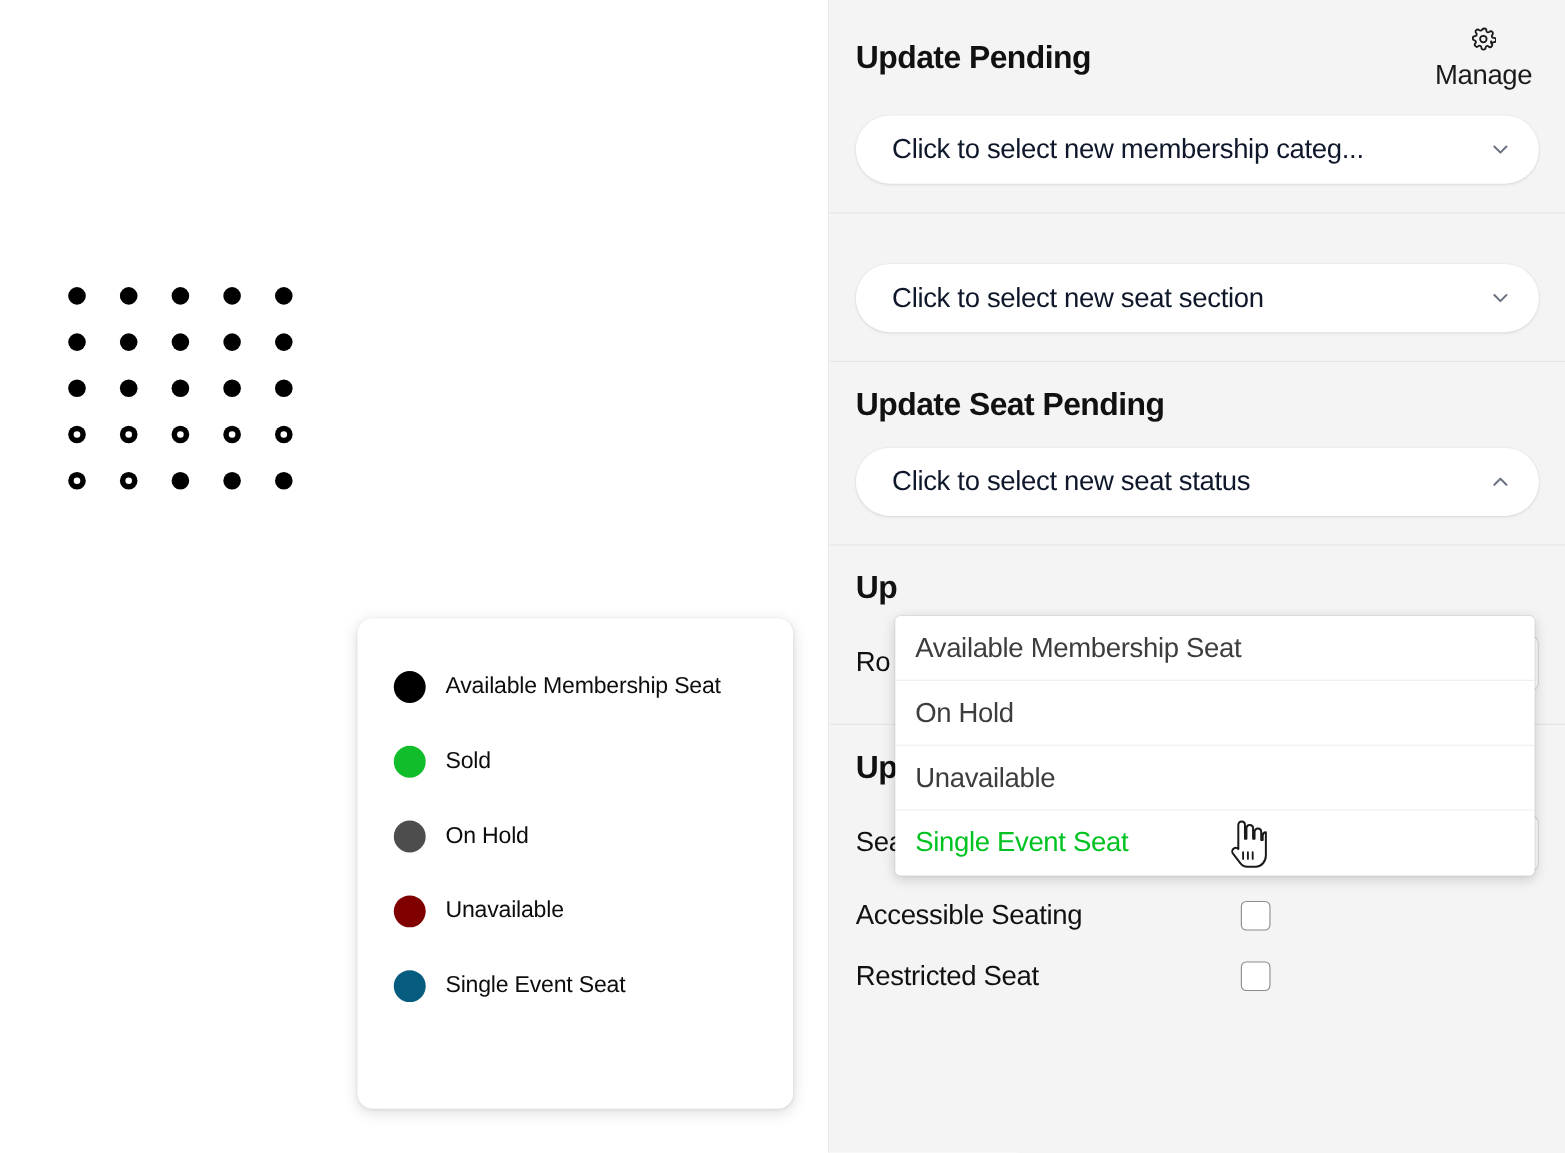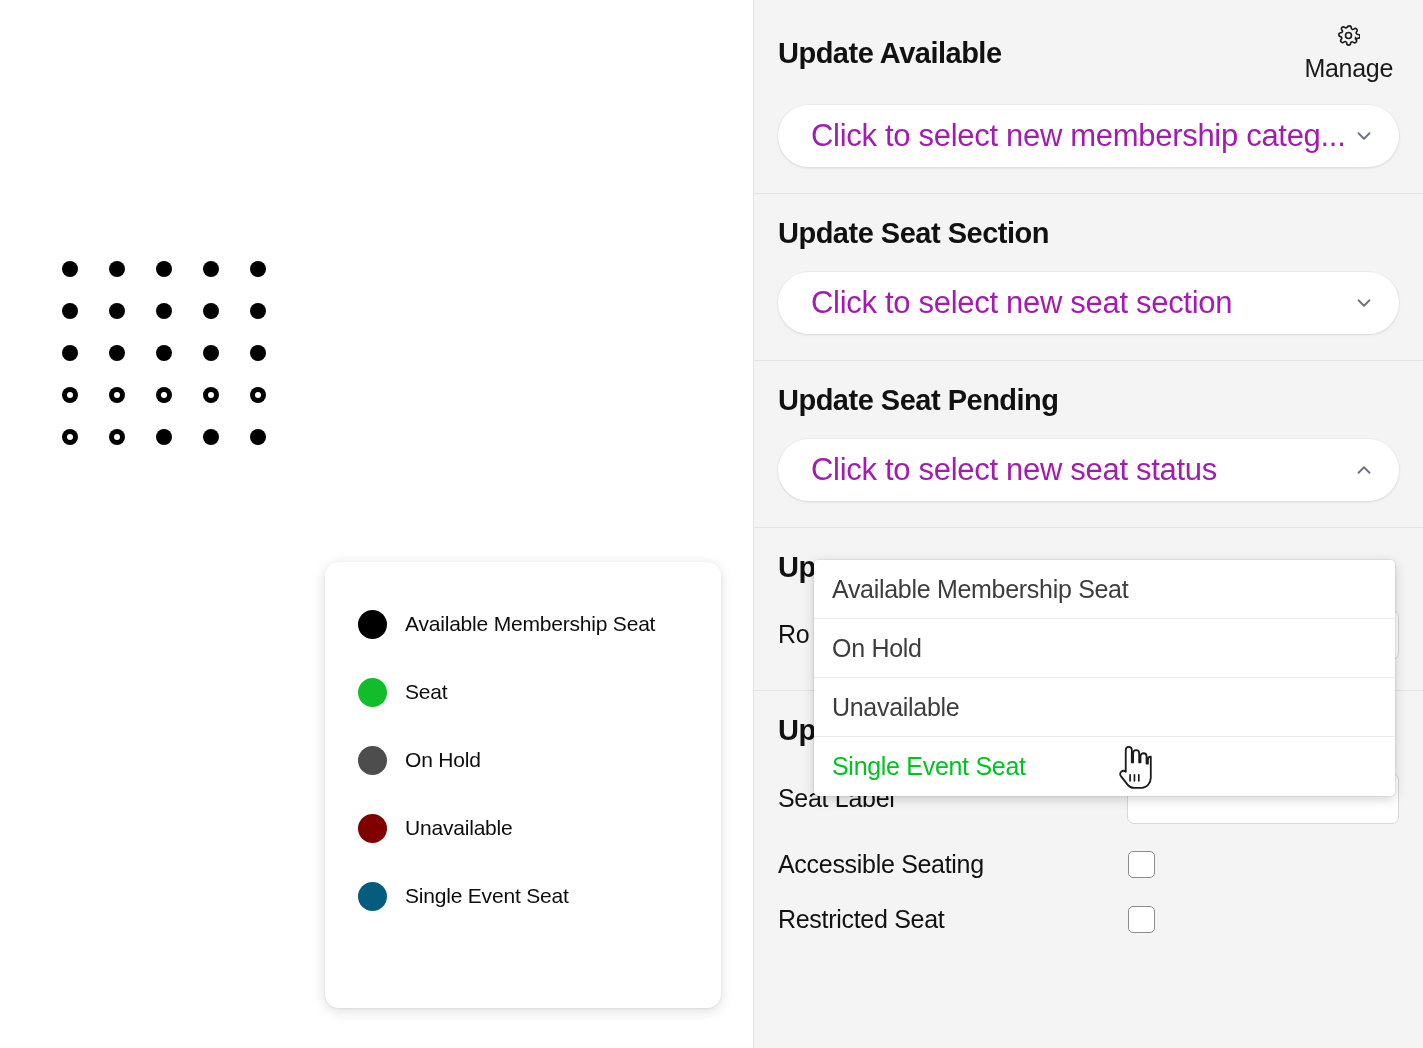--- a/index.html
+++ b/index.html
@@ -148,22 +148,22 @@
     background: #ffffff;
     border-radius: 31px;
     box-shadow: 0 1px 3px rgba(0,0,0,0.10), 0 0 0 1px rgba(0,0,0,0.02);
     display: flex;
     align-items: center;
     justify-content: space-between;
     padding: 0 24px 0 33px;
     cursor: pointer;
   }
   .select-pill .value {
-    font-size: 31px;
-    color: #a21caf;
+    font-size: 25px;
+    color: #0f172a;
     letter-spacing: -0.3px;
     white-space: nowrap;
     overflow: hidden;
   }
   .caret svg { display: block; }
 
   
   .section.obscured .row-line {
     display: flex;
     align-items: center;
@@ -342,21 +342,21 @@
         </div>
       </div>
 
     <div class="legend-card" id="legend-card">
         <div class="legend-item">
           <div class="legend-swatch" style="background: rgb(0, 0, 0);"></div>
           <div class="legend-label">Available Membership Seat</div>
         </div>
         <div class="legend-item">
           <div class="legend-swatch" style="background: rgb(17, 189, 43);"></div>
-          <div class="legend-label">Seat</div>
+          <div class="legend-label">Sold</div>
         </div>
         <div class="legend-item">
           <div class="legend-swatch" style="background: rgb(77, 77, 77);"></div>
           <div class="legend-label">On Hold</div>
         </div>
         <div class="legend-item">
           <div class="legend-swatch" style="background: rgb(128, 0, 0);"></div>
           <div class="legend-label">Unavailable</div>
         </div>
         <div class="legend-item">
@@ -364,21 +364,21 @@
           <div class="legend-label">Single Event Seat</div>
         </div>
       </div>
 
   </div>
 
   <div class="right-panel">
 
     <div class="section">
       <div class="section-head">
-        <div class="section-title">Update Available</div>
+        <div class="section-title">Update Pending</div>
         <div class="manage-btn">
           <span class="gear-icon">
             <svg width="23" height="23" viewBox="0 0 24 24" fill="none" stroke="#1a1a1a" stroke-width="1.7">
               <circle cx="12" cy="12" r="3.1"></circle>
               <path d="M19.4 14.4a1.6 1.6 0 0 0 .32 1.77l.06.06a2 2 0 1 1-2.83 2.83l-.06-.06a1.6 1.6 0 0 0-1.77-.32 1.6 1.6 0 0 0-.97 1.47V20a2 2 0 1 1-4 0v-.09a1.6 1.6 0 0 0-1.05-1.47 1.6 1.6 0 0 0-1.77.32l-.06.06a2 2 0 1 1-2.83-2.83l.06-.06a1.6 1.6 0 0 0 .32-1.77 1.6 1.6 0 0 0-1.47-.97H4a2 2 0 1 1 0-4h.09A1.6 1.6 0 0 0 5.56 8.2a1.6 1.6 0 0 0-.32-1.77l-.06-.06a2 2 0 1 1 2.83-2.83l.06.06a1.6 1.6 0 0 0 1.77.32h.08A1.6 1.6 0 0 0 10.89 2.5V4a2 2 0 1 1 4 0v.09a1.6 1.6 0 0 0 .97 1.47 1.6 1.6 0 0 0 1.77-.32l.06-.06a2 2 0 1 1 2.83 2.83l-.06.06a1.6 1.6 0 0 0-.32 1.77v.08a1.6 1.6 0 0 0 1.47.98H22a2 2 0 1 1 0 4h-.09a1.6 1.6 0 0 0-1.47.97z"></path>
             </svg>
           </span>
           <span>Manage</span>
         </div>
       </div>
@@ -386,21 +386,20 @@
         <span class="value">Click to select new membership categ...</span>
         <span class="caret">
           <svg width="22" height="22" viewBox="0 0 24 24" fill="none" stroke="#6b7280" stroke-width="2" stroke-linecap="round" stroke-linejoin="round">
               <polyline points="6 9 12 15 18 9"></polyline>
             </svg>
         </span>
       </div>
     </div>
 
     <div class="section">
-      <div class="section-title">Update Seat Section</div>
       <div class="select-pill">
         <span class="value">Click to select new seat section</span>
         <span class="caret">
           <svg width="22" height="22" viewBox="0 0 24 24" fill="none" stroke="#6b7280" stroke-width="2" stroke-linecap="round" stroke-linejoin="round">
               <polyline points="6 9 12 15 18 9"></polyline>
             </svg>
         </span>
       </div>
     </div>
 

